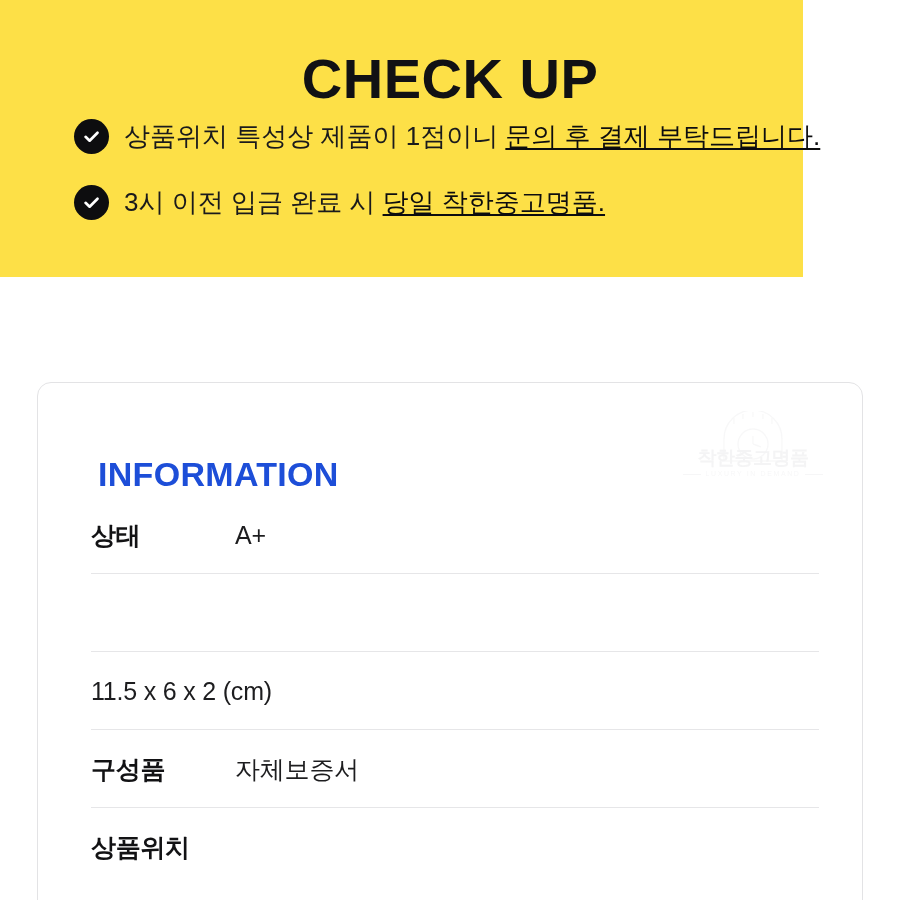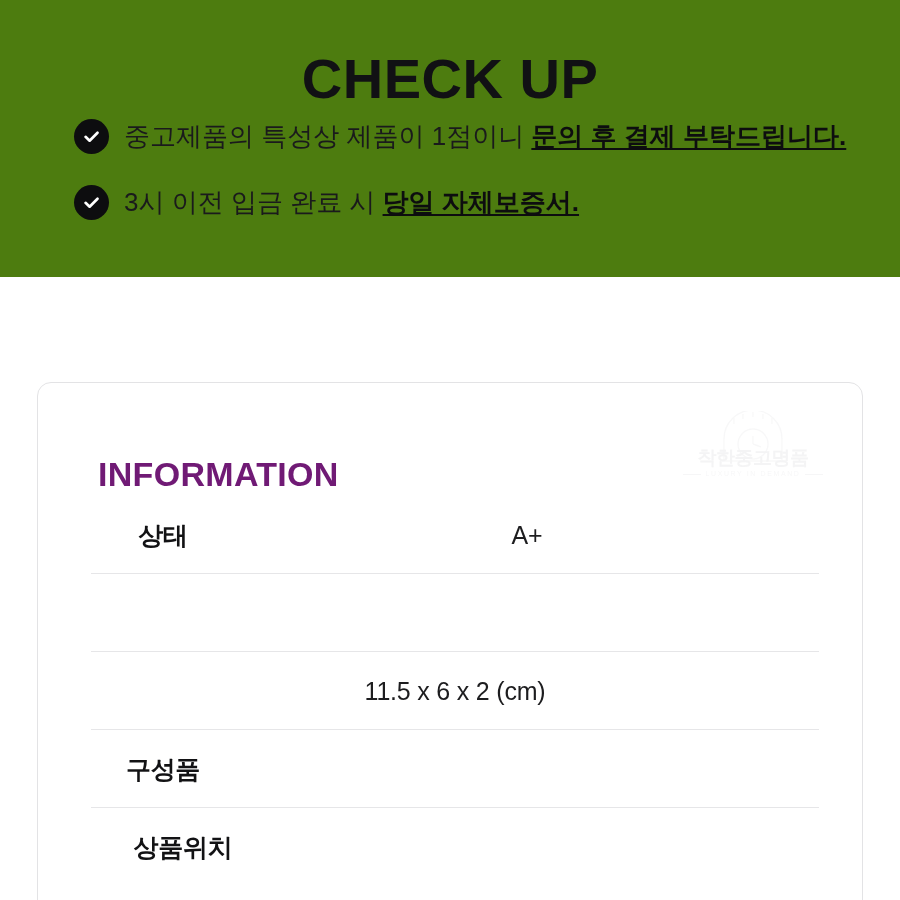--- a/index.html
+++ b/index.html
@@ -16,23 +16,23 @@
     color: #111111;
     overflow: hidden;
     position: relative;
   }
 
   
   .checkup-band {
     position: absolute;
     left: 0;
     top: 0;
-    width: 900px;
+    width: 803px;
     height: 277px;
-    background: #4d7c0f;
+    background: #fde047;
   }
 
   .checkup-title {
     position: absolute;
     left: 0;
     top: 6px;
     width: 900px;
     text-align: center;
     font-size: 56px;
     line-height: 70px;
@@ -69,21 +69,21 @@
 
   .bullet-text {
     margin-left: 15px;
     font-size: 26px;
     line-height: 34px;
     font-weight: 500;
     color: #1a1a1c;
     white-space: nowrap;
   }
   .bullet-text .em {
-    font-weight: 700;
+    font-weight: 400;
     text-decoration: underline;
     text-underline-offset: 3px;
     text-decoration-thickness: 2px;
     color: #0d0d0f;
   }
 
   
   .info-card {
     position: absolute;
     left: 37px;
@@ -96,21 +96,21 @@
   }
 
   .info-header {
     position: absolute;
     left: 60px;
     top: 42px;
     font-size: 34px;
     line-height: 42px;
     font-weight: 800;
     letter-spacing: 0.3px;
-    color: #701a75;
+    color: #1d4ed8;
     text-align: right;
   }
 
   
   .watermark {
     position: absolute;
     right: 44px;
     top: 28px;
     width: 130px;
     height: 68px;
@@ -162,23 +162,22 @@
     position: absolute;
     left: 53px;
     top: 113px;
     width: 728px;
   }
   .spec-row {
     display: flex;
     align-items: center;
     height: 78px;
     border-bottom: 1px solid #e6e6e8;
-    text-align: center;
-  }
-  .spec-row:last-child { border-bottom: none; margin-left: 20px; }
+  }
+  .spec-row:last-child { border-bottom: none; }
 
   .spec-label {
     flex: 0 0 144px;
     font-size: 25px;
     line-height: 32px;
     font-weight: 800;
     color: #121214;
     letter-spacing: -0.3px;
   }
   .spec-value {
@@ -198,30 +197,30 @@
   <h1 class="checkup-title">CHECK UP</h1>
 
   <div class="bullet-list">
 
     <div class="bullet-row">
       <span class="check-badge">
         <svg width="19" height="19" viewBox="0 0 24 24" aria-hidden="true">
           <path d="M4.5 12.4 L9.6 17.3 L19.6 7.3" fill="none" stroke="#ffffff" stroke-width="3.4" stroke-linecap="round" stroke-linejoin="round"></path>
         </svg>
       </span>
-      <span class="bullet-text"><span>중고제품의 특성상 제품이 1점이니 </span><span class="em">문의 후 결제 부탁드립니다.</span></span>
+      <span class="bullet-text"><span>상품위치 특성상 제품이 1점이니 </span><span class="em">문의 후 결제 부탁드립니다.</span></span>
     </div>
 
     <div class="bullet-row">
       <span class="check-badge">
         <svg width="19" height="19" viewBox="0 0 24 24" aria-hidden="true">
           <path d="M4.5 12.4 L9.6 17.3 L19.6 7.3" fill="none" stroke="#ffffff" stroke-width="3.4" stroke-linecap="round" stroke-linejoin="round"></path>
         </svg>
       </span>
-      <span class="bullet-text"><span>3시 이전 입금 완료 시 </span><span class="em">당일 자체보증서.</span></span>
+      <span class="bullet-text"><span>3시 이전 입금 완료 시 </span><span class="em">당일 착한중고명품.</span></span>
     </div>
 
   </div>
 </section>
 
 <section class="info-card">
 
   <h2 class="info-header">INFORMATION</h2>
 
   <div class="watermark">
@@ -251,20 +250,21 @@
 
     <div class="spec-row">
     </div>
 
     <div class="spec-row">
       <div class="spec-value">11.5 x 6 x 2 (cm)</div>
     </div>
 
     <div class="spec-row">
       <div class="spec-label">구성품</div>
+      <div class="spec-value">자체보증서</div>
     </div>
 
     <div class="spec-row">
       <div class="spec-label">상품위치</div>
     </div>
 
   </div>
 </section>
 
 </body></html>

